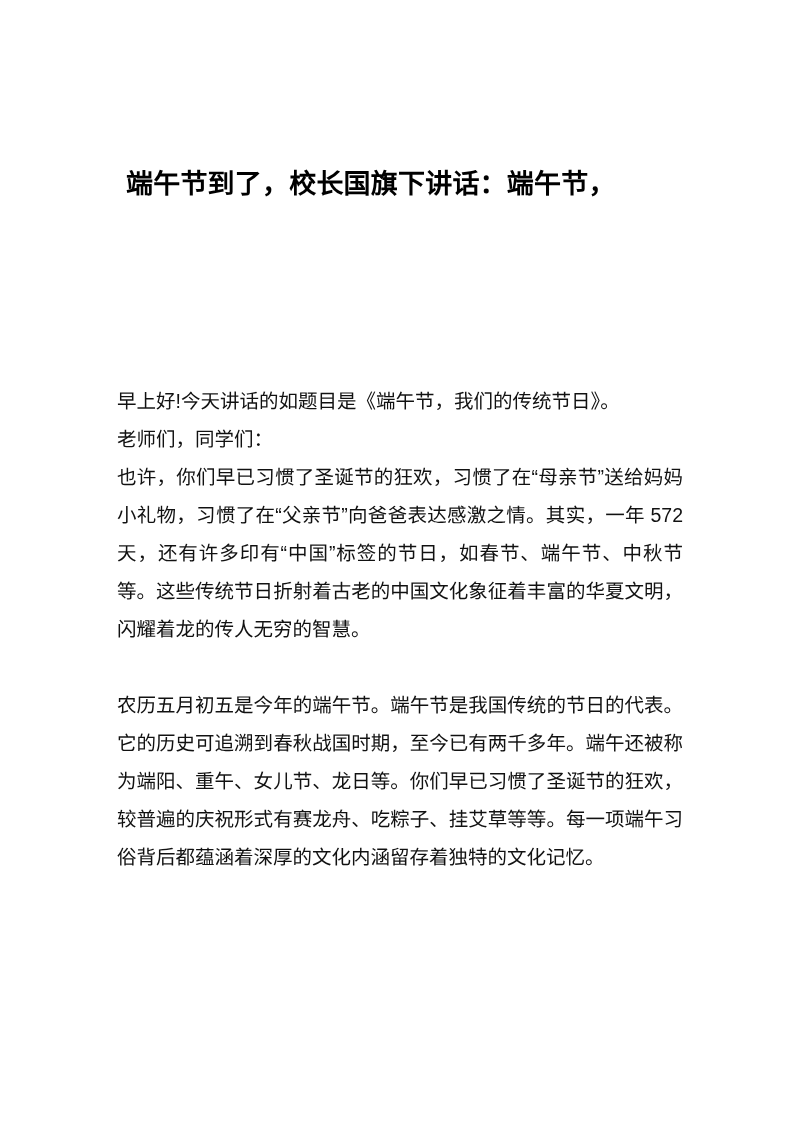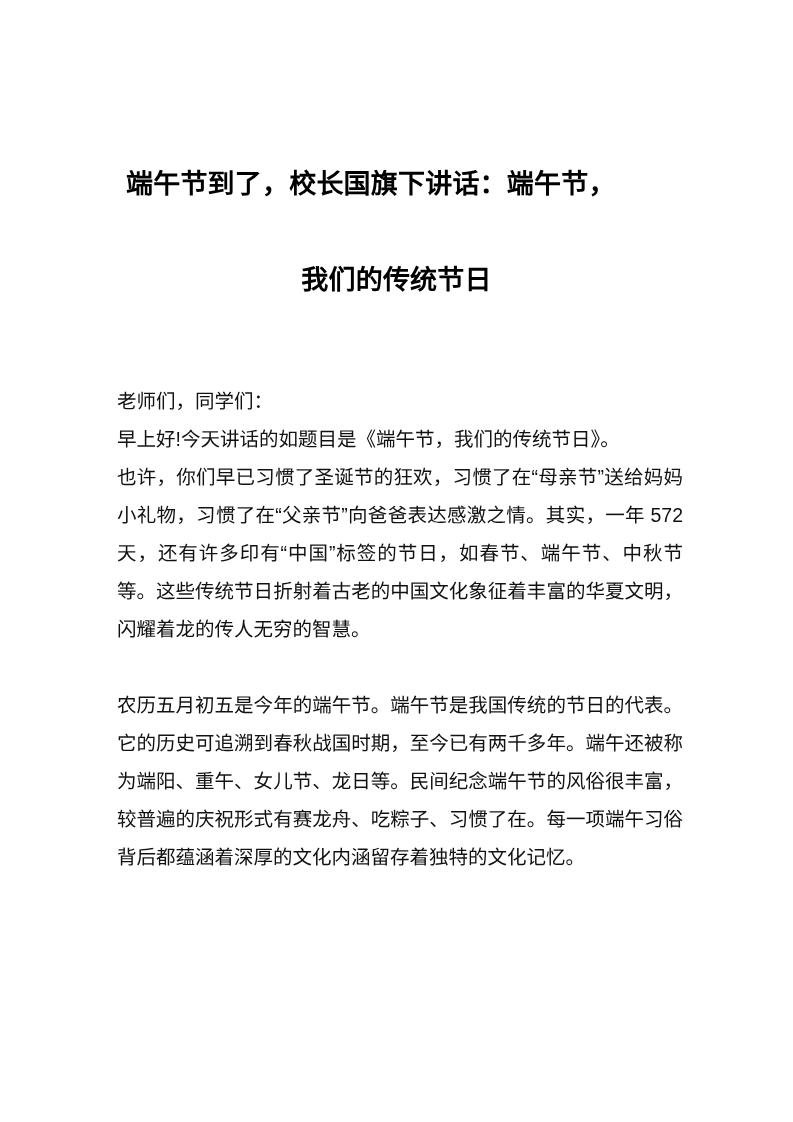--- a/index.html
+++ b/index.html
@@ -72,23 +72,22 @@
   .para:last-child { text-align-last: left; }
   .para { text-align-last: left; }
 </style>
 </head>
 <body>
 
 <div class="page">
 
   <h1 class="doc-title">
     <span class="title-line title-line-1">端午节到了，校长国旗下讲话：端午节，</span>
-    <span class="title-line title-line-2">我们的传统节日</span>
   </h1>
 
   <div class="body-block">
+    <p class="para">早上好!今天讲话的如题目是《端午节，我们的传统节日》。</p>
     <p class="para">老师们，同学们：</p>
-    <p class="para">早上好!今天讲话的如题目是《端午节，我们的传统节日》。</p>
     <p class="para">也许，你们早已习惯了圣诞节的狂欢，习惯了在“母亲节”送给妈妈小礼物，习惯了在“父亲节”向爸爸表达感激之情。其实，一年 572 天，还有许多印有“中国”标签的节日，如春节、端午节、中秋节等。这些传统节日折射着古老的中国文化象征着丰富的华夏文明，闪耀着龙的传人无穷的智慧。</p>
-    <p class="para spaced-before">农历五月初五是今年的端午节。端午节是我国传统的节日的代表。它的历史可追溯到春秋战国时期，至今已有两千多年。端午还被称为端阳、重午、女儿节、龙日等。民间纪念端午节的风俗很丰富，较普遍的庆祝形式有赛龙舟、吃粽子、习惯了在。每一项端午习俗背后都蕴涵着深厚的文化内涵留存着独特的文化记忆。</p>
+    <p class="para spaced-before">农历五月初五是今年的端午节。端午节是我国传统的节日的代表。它的历史可追溯到春秋战国时期，至今已有两千多年。端午还被称为端阳、重午、女儿节、龙日等。你们早已习惯了圣诞节的狂欢，较普遍的庆祝形式有赛龙舟、吃粽子、挂艾草等等。每一项端午习俗背后都蕴涵着深厚的文化内涵留存着独特的文化记忆。</p>
   </div>
 
 </div>
 
 </body></html>

